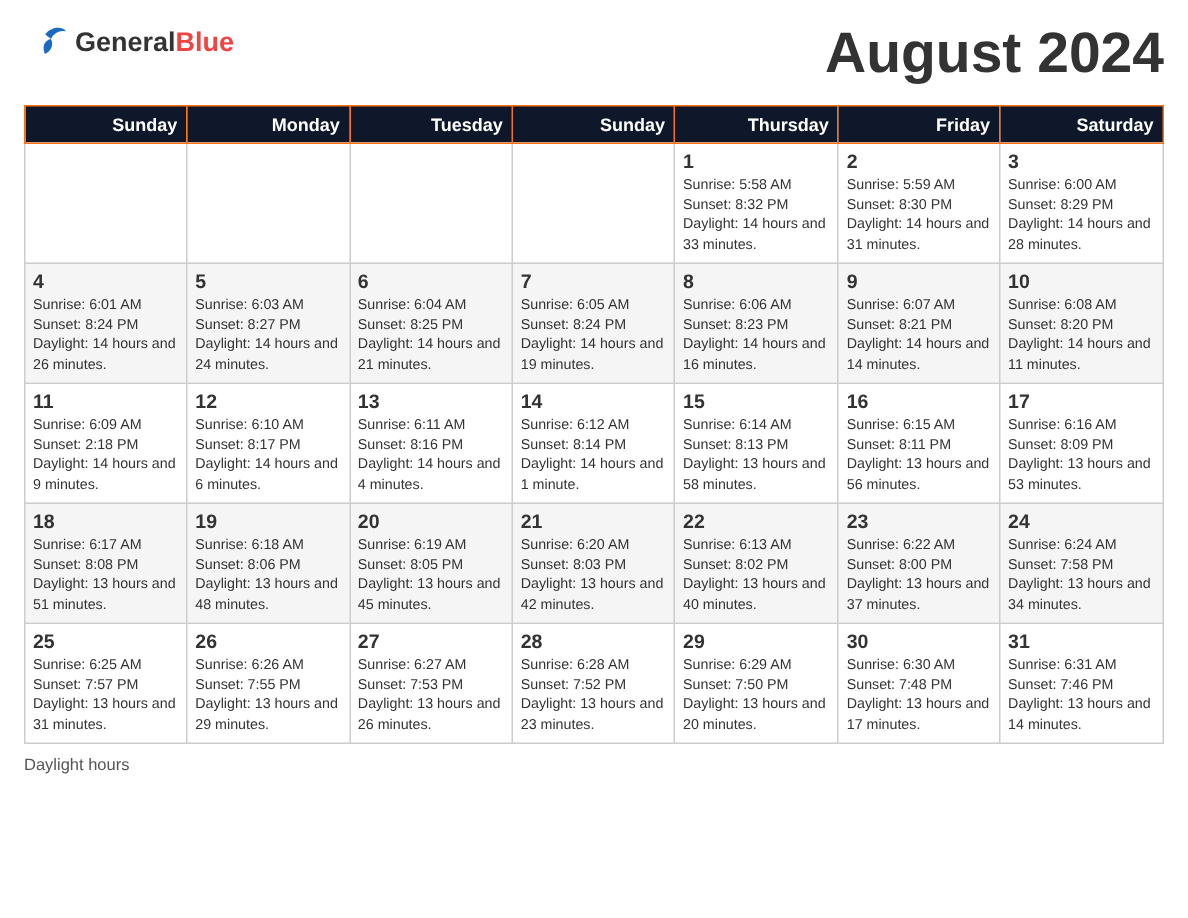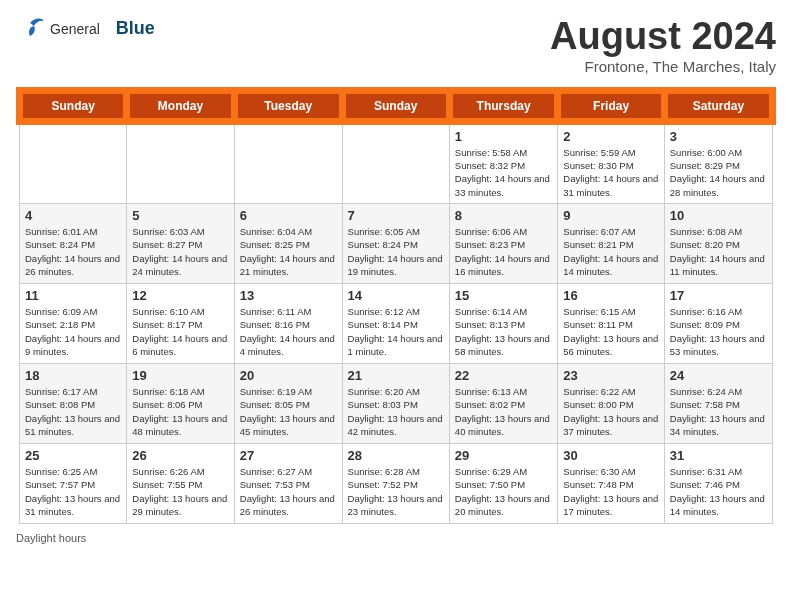--- a/index.html
+++ b/index.html
@@ -14,37 +14,37 @@
       display: flex;
       justify-content: space-between;
       align-items: flex-start;
       margin-bottom: 12px;
     }
     .logo {
       display: flex;
       align-items: center;
       gap: 4px;
     }
-    .logo-text-general { font-size: 14px; font-weight: normal; color: #333; }
-    .logo-text-blue { font-size: 18px; font-weight: bold; color: #0c4a6e; margin-left: 16px; }
+    .logo-text-general { font-size: 18px; font-weight: bold; color: #333; }
+    .logo-text-blue { font-size: 18px; font-weight: bold; color: #ef4444; }
     .logo-bird {
       width: 30px; height: 24px;
     }
     .title-block { text-align: right; }
     .month-title { font-size: 38px; font-weight: bold; color: #333; line-height: 1.1; margin-left: 37px; }
     .location { font-size: 15px; color: #555; }
     .calendar { width: 100%; border-collapse: collapse; font-size: 10.5px; }
     .calendar th {
-      background: #c2410c;
+      background: #0f172a;
       color: #fff;
-      text-align: center;
+      text-align: right;
       padding: 5px 6px;
       font-size: 12px;
       font-weight: bold;
-      border: 7px solid #f97316;
+      border: 1px solid #f97316;
     }
     .calendar td {
       vertical-align: top;
       border: 1px solid #ccc;
       padding: 4px 5px;
       width: 113px;
       min-height: 80px;
       height: 80px;
       color: #333;
       background: #fff;
@@ -72,21 +72,20 @@
     <svg class="logo-bird" viewBox="0 0 30 24" width="30" height="24">
       <path d="M15 6 C18 2, 26 1, 28 5 C24 4, 20 6, 18 10 C16 8, 13 7, 15 6Z" fill="#1a6abf"></path>
       <path d="M18 10 C20 14, 18 18, 14 20 C12 16, 13 11, 18 10Z" fill="#1a6abf"></path>
     </svg>
     <div>
       <span class="logo-text-general">General</span><span class="logo-text-blue">Blue</span>
     </div>
   </div>
   <div class="title-block">
     <div class="month-title">August 2024</div>
-    <div class="location">Frontone, The Marches, Italy</div>
   </div>
 </div>
 
 <table class="calendar">
   <thead>
     <tr id="weekday-header">
     <th>Sunday</th>
         <th>Monday</th>
         <th>Tuesday</th>
         <th>Sunday</th>

